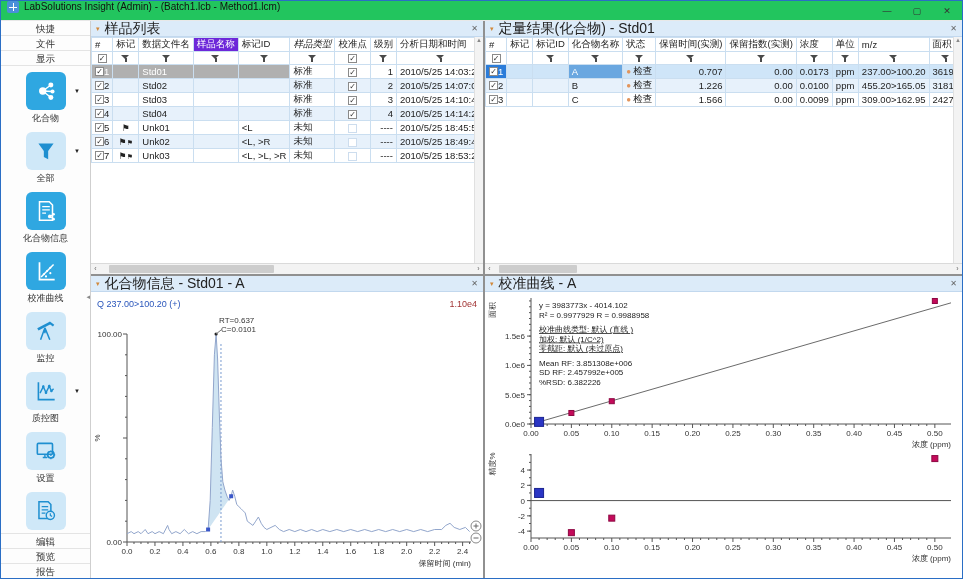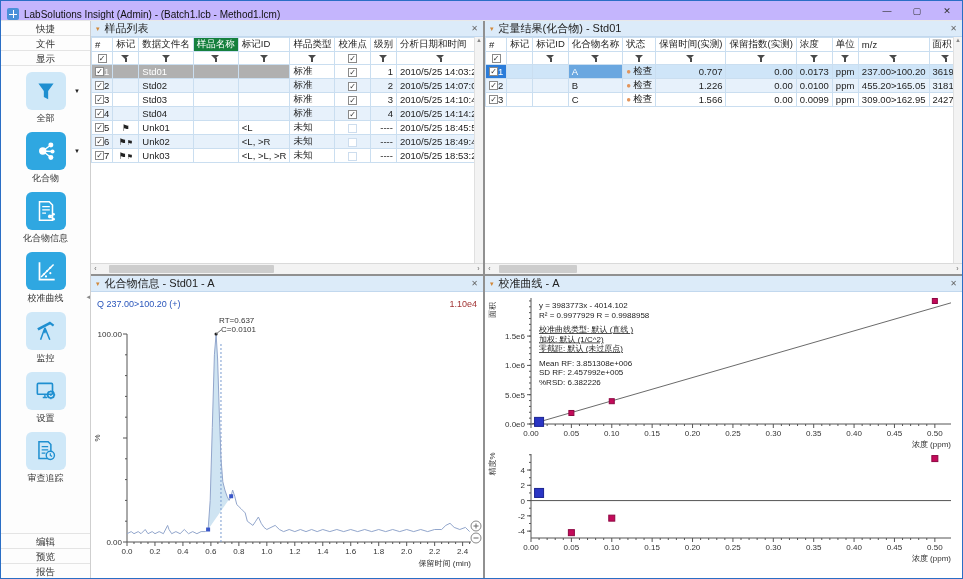--- a/index.html
+++ b/index.html
@@ -1,20 +1,20 @@
 <!DOCTYPE html>
 <html><head>
 <meta charset="utf-8">
 <style>
   * { box-sizing: border-box; margin: 0; padding: 0; }
   html,body { width:963px; height:579px; font-family:"Liberation Sans",sans-serif; background:#fff; }
   .window { width:963px; height:579px; border:1px solid #2a6ec5; display:flex; flex-direction:column; background:#fff; overflow:hidden; }
 
   
-  .titlebar { height:20px; display:flex; align-items:flex-end; background:#c4b5fd; border-bottom:1px solid #e8e8e8; flex:none; }
+  .titlebar { height:20px; display:flex; align-items:flex-start; background:#22c55e; border-bottom:1px solid #e8e8e8; flex:none; }
   .app-icon { width:12px; height:12px; margin:0 5px 0 6px; background:#4a90d9; border-radius:2px; position:relative; flex:none; }
   .app-icon::after { content:""; position:absolute; left:2px; top:2px; width:8px; height:8px;
      background:linear-gradient(#fff,#fff) 0 3.5px/8px 1px no-repeat, linear-gradient(#fff,#fff) 3.5px 0/1px 8px no-repeat; }
   .title-text { font-size:10px; color:#111; }
   .win-controls { margin-left:auto; display:flex; height:100%; }
   .win-btn { width:30px; height:100%; display:flex; align-items:center; justify-content:center; font-size:9px; color:#333; }
 
   
   .content { flex:1; display:flex; min-height:0; }
   .sidebar { width:90px; flex:none; background:#fdfdfd; border-right:1px solid #cfcfcf; display:flex; flex-direction:column; position:relative; }
@@ -27,34 +27,34 @@
   .tarrow { position:absolute; right:10px; top:16px; font-size:6px; color:#222; }
   .tlabel { font-size:9px; color:#333; margin-top:2px; }
   .side-collapse { position:absolute; right:0; top:272px; font-size:7px; color:#888; }
   .side-bottom { margin-top:auto; }
   .side-bottom .side-sec { border-top:1px solid #e4e4e4; border-bottom:none; }
 
   .main { flex:1; background:#909090; display:grid; grid-template-columns:392px 1fr; grid-template-rows:253px 1fr; gap:2px; min-width:0; }
   .panel { background:#fff; display:flex; flex-direction:column; overflow:hidden; min-width:0; }
   .panel-header { height:16px; flex:none; background:#dcebf9; border-bottom:1px solid #c2d8ee; display:flex; align-items:center; padding:0 5px; }
   .ph-mark { color:#d2883a; font-size:7px; margin-right:5px; }
-  .ph-title { font-size:11px; color:#222; }
+  .ph-title { font-size:14px; color:#222; }
   .ph-close { margin-left:auto; font-size:8px; color:#666; }
 
   
   .tablezone { flex:1; position:relative; overflow:hidden; }
   table { border-collapse:collapse; table-layout:fixed; }
   td,th { border:1px solid #cadef0; font-size:9.5px; font-weight:normal; color:#222; height:14px;
           padding:0 3px; white-space:nowrap; overflow:hidden; text-align:left; }
   tr.filter td { height:13px; text-align:center; }
   tr.datarow td { height:13px; }
   tr.alt td { background:#e7f1fb; }
   .r { text-align:right; }
   .c { text-align:center; }
-  th.col-dim { background:#15803d; color:#fff;font-family:Liberation Mono, monospace; }
+  th.col-dim { background:#6d28d9; color:#fff;font-family:Liberation Mono, monospace; }
   td.sel-gray { background:#b0b0b0 !important; color:#fff; }
   td.sel-blue { background:#2b7cd9 !important; color:#fff; text-align:center; }
   td.sel-mid  { background:#6aa7e0 !important; color:#fff; }
   td.sel-row  { background:#cfe5f8 !important; }
   .numcell { display:flex; align-items:center; justify-content:space-between; }
   .cb { display:inline-block; width:9px; height:9px; border:1px solid #8a8a8a; background:#fff; font-size:8px; line-height:8px; text-align:center; color:#333; vertical-align:middle; }
   .cb.on::before { content:"✓"; }
   .cb.dis { border-color:#cdddee; }
   .funnel { display:inline-block; position:relative; width:9px; height:9px; vertical-align:middle; }
   .funnel::before { content:""; position:absolute; left:0; top:1px; border-left:4.5px solid transparent; border-right:4.5px solid transparent; border-top:4px solid #4a4a4a; }
@@ -92,40 +92,40 @@
 
   <div class="content">
     <div class="sidebar">
       <div>
           <div class="side-sec">快捷</div>
           <div class="side-sec">文件</div>
           <div class="side-sec">显示</div>
         </div>
       <div class="tools">
           <div class="tool">
-            <div class="ticon light">
-              <svg width="26" height="26" viewBox="0 0 24 24">
-                <path d="M5 5 H19 L14 12 V19.5 L10 17.5 V12 Z" fill="#1f8fd0"></path>
-              </svg>
-            </div>
-            <span class="tarrow">▼</span>
-            <div class="tlabel">全部</div>
-          </div>
-          <div class="tool">
             <div class="ticon solid">
               <svg width="26" height="26" viewBox="0 0 24 24">
                 <circle cx="9" cy="12" r="3.4" fill="#fff"></circle>
                 <circle cx="16.5" cy="6.5" r="2.3" fill="#fff"></circle>
                 <circle cx="18" cy="12.5" r="1.9" fill="#fff"></circle>
                 <circle cx="16.5" cy="18" r="2.3" fill="#fff"></circle>
                 <path d="M9 12 L16.5 6.5 M9 12 L18 12.5 M9 12 L16.5 18" stroke="#fff" stroke-width="1.3"></path>
               </svg>
             </div>
             <span class="tarrow">▼</span>
             <div class="tlabel">化合物</div>
+          </div>
+          <div class="tool">
+            <div class="ticon light">
+              <svg width="26" height="26" viewBox="0 0 24 24">
+                <path d="M5 5 H19 L14 12 V19.5 L10 17.5 V12 Z" fill="#1f8fd0"></path>
+              </svg>
+            </div>
+            <span class="tarrow">▼</span>
+            <div class="tlabel">全部</div>
           </div>
           <div class="tool">
             <div class="ticon solid">
               <svg width="26" height="26" viewBox="0 0 24 24">
                 <path d="M6 3.5 H15 L18 6.5 V20.5 H6 Z" fill="none" stroke="#fff" stroke-width="1.4"></path>
                 <path d="M8.5 8 H15.5 M8.5 11 H15.5 M8.5 14 H12" stroke="#fff" stroke-width="1.2"></path>
                 <circle cx="15.5" cy="17" r="1.7" fill="#fff"></circle>
                 <circle cx="19" cy="15" r="1.2" fill="#fff"></circle>
                 <circle cx="19" cy="19.5" r="1.2" fill="#fff"></circle>
                 <path d="M15.5 17 L19 15 M15.5 17 L19 19.5" stroke="#fff" stroke-width="1"></path>
@@ -153,20 +153,34 @@
                 <path d="M4.5 10.5 L16 4.5" stroke="#1f8fd0" stroke-width="2.6"></path>
                 <path d="M15 4 L19 7" stroke="#1f8fd0" stroke-width="2"></path>
                 <path d="M11 9 L7 20 M11 9 L15.5 20 M11 9 V14" stroke="#1f8fd0" stroke-width="1.4"></path>
               </svg>
             </div>
             <div class="tlabel">监控</div>
           </div>
           <div class="tool">
             <div class="ticon light">
               <svg width="26" height="26" viewBox="0 0 24 24">
+                <path d="M5 4 V20 H20" stroke="#1f8fd0" stroke-width="1.5" fill="none"></path>
+                <path d="M6.5 14 L9.5 8 L12 13.5 L15 7.5 L17 12 L19 10" stroke="#1f8fd0" stroke-width="1.3" fill="none"></path>
+                <circle cx="9.5" cy="8" r="1.2" fill="#1f8fd0"></circle>
+                <circle cx="12" cy="13.5" r="1.2" fill="#1f8fd0"></circle>
+                <circle cx="15" cy="7.5" r="1.2" fill="#1f8fd0"></circle>
+                <circle cx="17" cy="12" r="1.2" fill="#1f8fd0"></circle>
+              </svg>
+            </div>
+            <span class="tarrow">▼</span>
+            <div class="tlabel">质控图</div>
+          </div>
+          <div class="tool">
+            <div class="ticon light">
+              <svg width="26" height="26" viewBox="0 0 24 24">
                 <rect x="4" y="5" width="14" height="10" rx="1" fill="none" stroke="#1f8fd0" stroke-width="1.5"></rect>
                 <path d="M9 18 H13 M11 15 V18" stroke="#1f8fd0" stroke-width="1.3"></path>
                 <circle cx="16.5" cy="15.5" r="3" fill="none" stroke="#1f8fd0" stroke-width="1.5"></circle>
                 <circle cx="16.5" cy="15.5" r="1" fill="#1f8fd0"></circle>
                 <path d="M16.5 11.5 V13 M16.5 18 V19.5 M12.5 15.5 H14 M19 15.5 H20.5 M13.7 12.7 L14.8 13.8 M18.2 17.2 L19.3 18.3 M19.3 12.7 L18.2 13.8 M14.8 17.2 L13.7 18.3" stroke="#1f8fd0" stroke-width="1.1"></path>
               </svg>
             </div>
             <div class="tlabel">设置</div>
           </div>
           <div class="tool">
@@ -199,21 +213,21 @@
         </div>
         <div class="tablezone">
           <table>
             <thead>
                 <tr>
                   <th style="width: 36px;">#</th>
                   <th style="width: 19px;">标记</th>
                   <th style="width: 60px;">数据文件名</th>
                   <th class="col-dim" style="width: 40px;">样品名称</th>
                   <th style="width: 52px;">标记ID</th>
-                  <th style="width: 39px;">样品类型</th>
+                  <th style="width: 39px; font-style: italic;">样品类型</th>
                   <th style="width: 27px;">校准点</th>
                   <th style="width: 23px;">级别</th>
                   <th style="width: 82px;">分析日期和时间</th>
                 </tr>
                 <tr class="filter">
                   <td><span class="cb on"></span></td>
                   <td><span class="funnel"></span></td>
                   <td><span class="funnel"></span></td>
                   <td><span class="funnel"></span></td>
                   <td><span class="funnel"></span></td>

